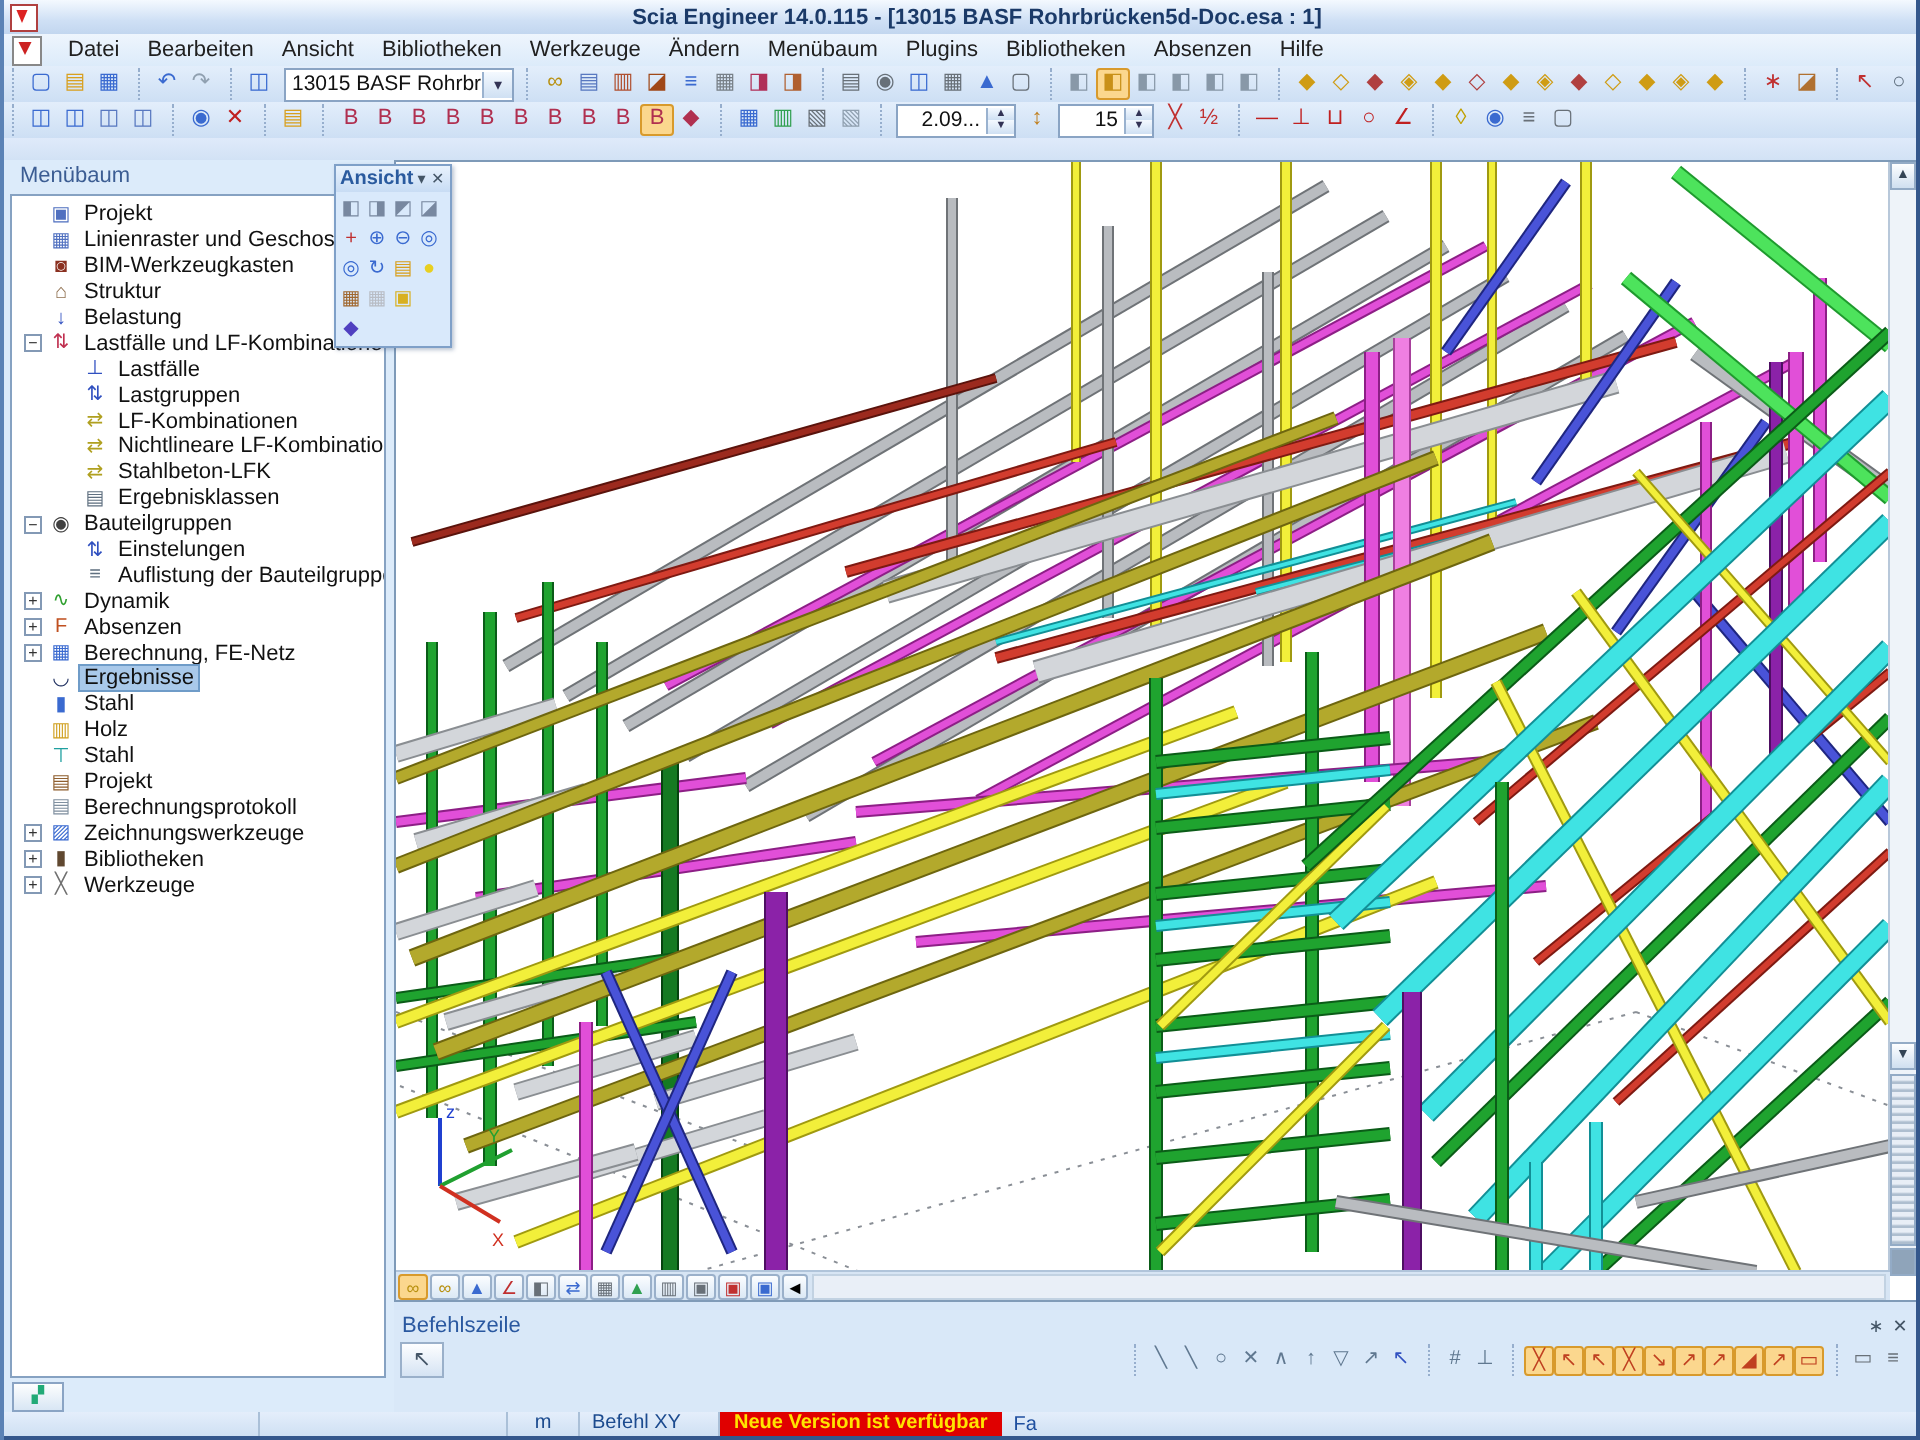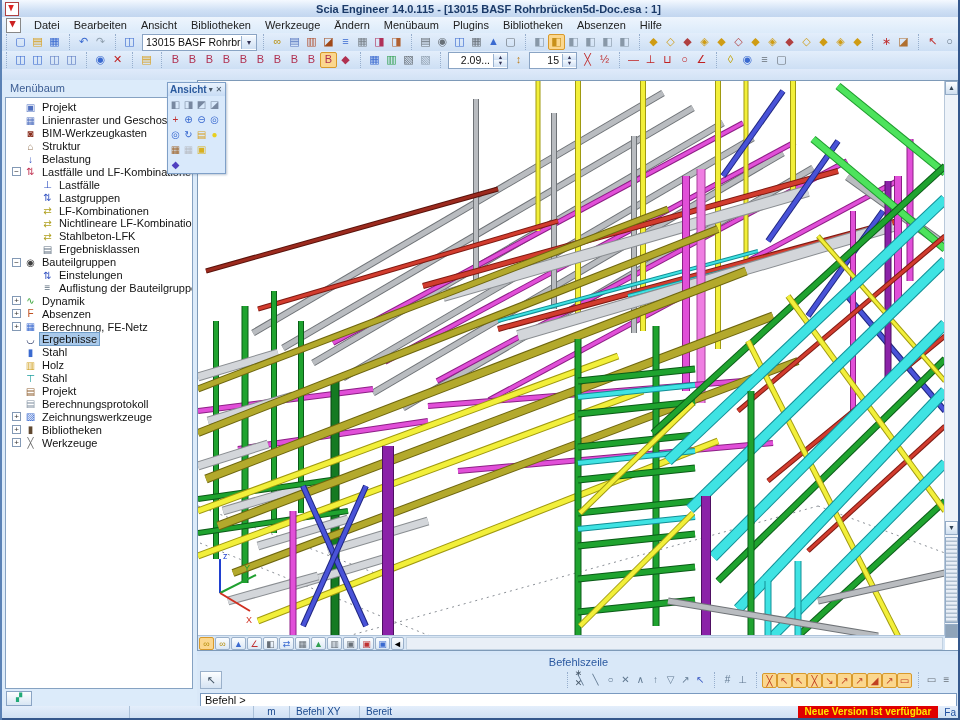--- a/index.html
+++ b/index.html
@@ -64,21 +64,21 @@
   
   .palette{position:absolute;left:165px;top:82px;width:57px;background:#d9e9fb;border:1px solid #7fa0c8;box-shadow:1px 1px 2px rgba(60,90,130,.35);}
   .palette-title{height:13px;background:linear-gradient(#e8f2fd,#c8dcf4);display:flex;align-items:center;font-size:10px;font-weight:bold;color:#2a5a9e;padding:0 2px;}
   .palette-title .pt-text{flex:1;}
   .palette-title .pt-btn{width:10px;font-size:8px;text-align:center;color:#456;}
   .palette-grid{padding:1px;}
   .palette-row{display:flex;}
   .pi{width:13px;height:15px;line-height:15px;font-size:10px;text-align:center;cursor:default;}
   
   .cmd{position:absolute;left:195px;top:575px;width:763px;height:51px;background:#d9e8f8;}
-  .cmd-header{height:14px;display:flex;align-items:center;font-size:11px;color:#2a58a0;padding:1px 4px 0 4px;flex-direction:column;}
+  .cmd-header{height:14px;display:flex;align-items:center;font-size:11px;color:#2a58a0;padding:1px 4px 0 4px;}
   .cmd-header .ch-text{flex:1;}
   .cmd-header .ch-btn{width:12px;font-size:9px;text-align:center;color:#456;}
   .cmd-toolrow{height:20px;display:flex;align-items:center;}
   .cmd-cursor-btn{width:22px;height:18px;margin-left:3px;background:linear-gradient(#fdfeff,#d5e3f3);border:1px solid #9ab0ca;
     font-size:11px;text-align:center;line-height:17px;color:#456;box-sizing:border-box;}
   .cmd-icons{margin-left:auto;display:flex;align-items:center;padding-right:4px;}
   .cmd-icons .ti{width:15px;height:15px;line-height:14px;font-size:10px;}
   .cmd-input-row{padding:0 3px;}
   .cmd-input{width:100%;height:15px;border:1px solid #7a9ac0;font-size:11px;font-family:"Liberation Sans",sans-serif;padding:0 4px;box-sizing:border-box;color:#111;}
   
@@ -690,23 +690,20 @@
               <span class="ti hl" style="color: rgb(192, 64, 32);">◢</span>
               <span class="ti hl" style="color: rgb(192, 64, 32);">↗</span>
               <span class="ti hl" style="color: rgb(192, 64, 32);">▭</span>
             </span>
             <span class="tgrp" style="border-left: 1px dotted rgb(150, 174, 205);">
               <span class="ti" style="color: rgb(104, 112, 120);">▭</span>
               <span class="ti" style="color: rgb(104, 112, 120);">≡</span>
             </span>
           </span>
       </div>
-      <div class="cmd-input-row">
-        <input class="cmd-input" value="Befehl &gt;" style="">
-      </div>
     </div>
 
   </div>
 
   <div class="palette">
     <div class="palette-title">
       <span class="pt-text">Ansicht</span>
       <span class="pt-btn">▾</span>
       <span class="pt-btn">✕</span>
     </div>
@@ -738,19 +735,18 @@
           <span class="pi" style="color: rgb(80, 64, 192);">◆</span>
         </div>
       </div>
   </div>
 
   <div class="statusbar">
     <span class="sb-cell" style="width:128px;"></span>
     <span class="sb-cell" style="width:124px;"></span>
     <span class="sb-cell" style="width:36px;text-align:center;">m</span>
     <span class="sb-cell" style="width:70px;">Befehl XY</span>
-    <span class="sb-cell sb-fill">Bereit</span>
     <span class="sb-badge">Neue Version ist verfügbar</span>
     <span class="sb-right">Fa</span>
   </div>
   <div class="bottom-frame"></div>
 
 </div>
 
 </body></html>

